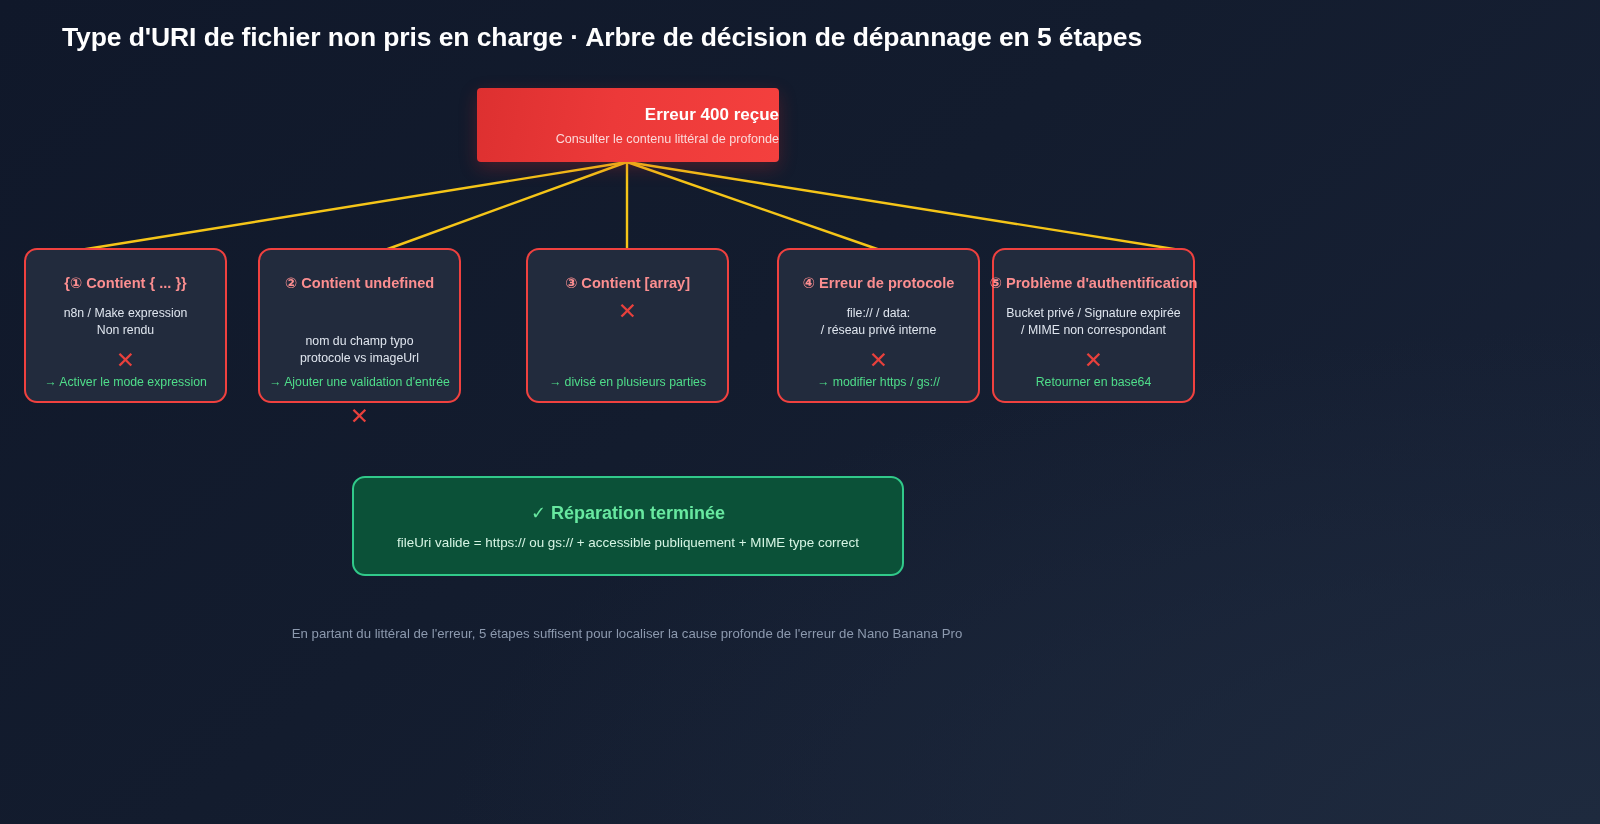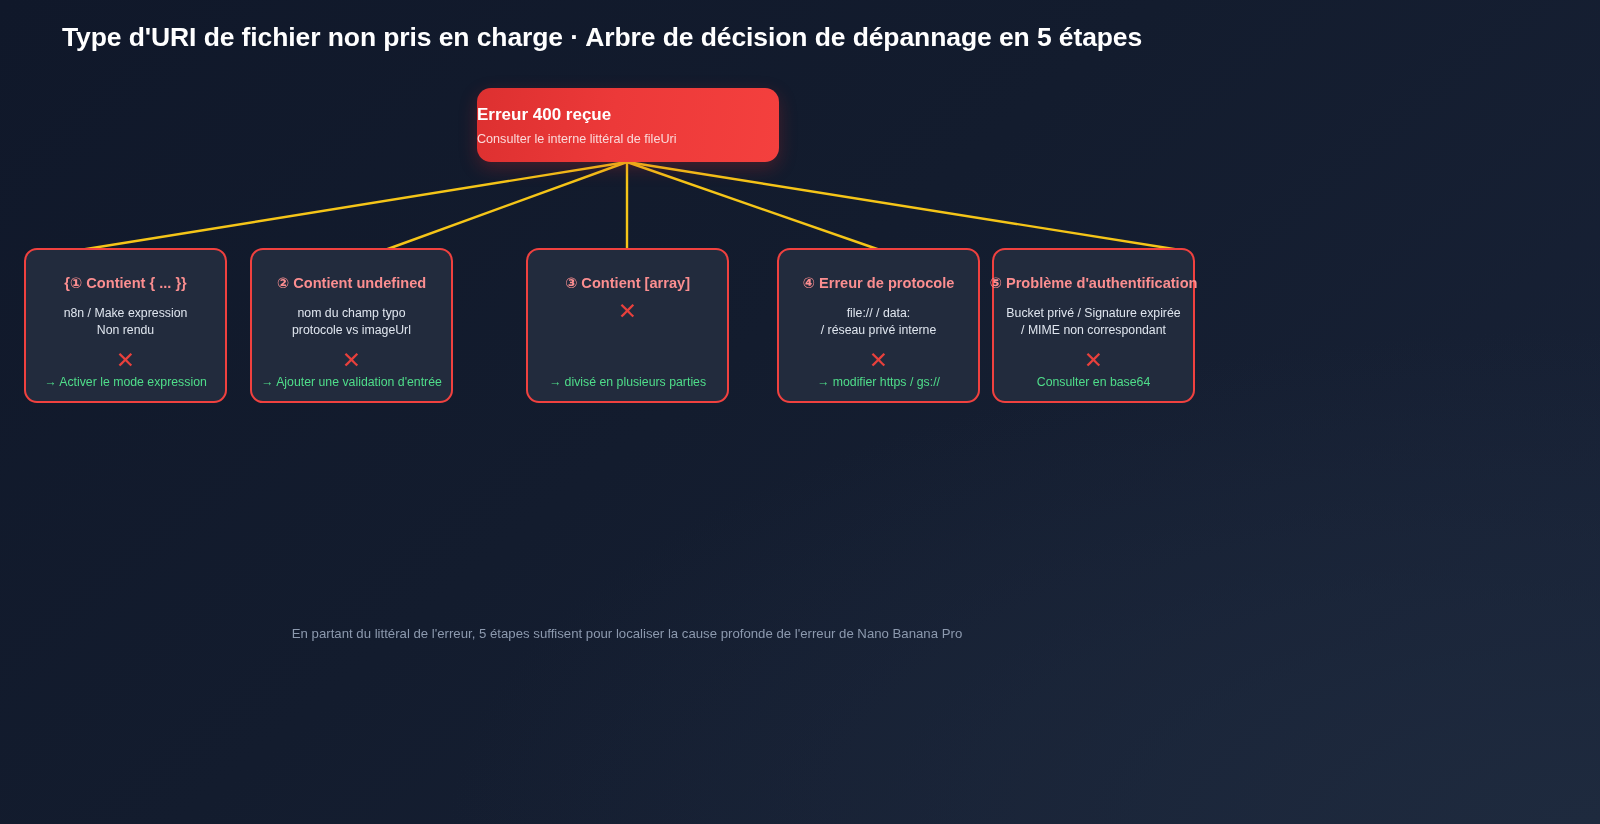--- a/index.html
+++ b/index.html
@@ -50,26 +50,26 @@
     pointer-events: none;
   }
 
   
   .root-node {
     position: absolute;
     left: 477px;
     top: 88px;
     width: 302px;
     height: 74px;
-    border-radius: 14px;
+    border-radius: 4px;
     background: linear-gradient(100deg, #dd3030 0%, #ec3939 45%, #f4403e 100%);
     box-shadow: 0 6px 18px rgba(200,40,40,0.28);
     display: flex;
     flex-direction: column;
-    align-items: flex-start;
+    align-items: flex-end;
     justify-content: center;
     gap: 7px;
     z-index: 3;
   }
   .root-title {
     font-size: 17px;
     font-weight: bold;
     color: #ffffff;
     white-space: nowrap;
   }
@@ -124,21 +124,21 @@
     font-size: 12.3px;
     color: #4fdd8a;
     white-space: nowrap;
     line-height: 1;
   }
 
   
   .card, .card-title, .card-body, .card-action { overflow: visible; }
 
   .card.c1 { left: 24px; }
-  .card.c2 { left: 250px; }
+  .card.c2 { left: 258px; gap: 28px; }
   .card.c3 { left: 526px; }
   .card.c4 { left: 777px; }
   .card.c5 { left: 992px; }
 
   
   .success-box {
     position: absolute;
     left: 352px;
     top: 476px;
     width: 552px;
@@ -189,21 +189,21 @@
       <line x1="627" y1="162" x2="80" y2="250"></line>
       <line x1="627" y1="162" x2="385" y2="250"></line>
       <line x1="627" y1="162" x2="627" y2="250"></line>
       <line x1="627" y1="162" x2="880" y2="250"></line>
       <line x1="627" y1="162" x2="1180" y2="250"></line>
     </g>
   </svg>
 
   <div class="root-node">
     <div class="root-title">Erreur 400 reçue</div>
-    <div class="root-sub">Consulter le interne littéral de fileUri</div>
+    <div class="root-sub">Consulter le contenu littéral de profonde</div>
   </div>
 
   <div class="card c1">
     <div class="card-title">{① Contient { ... }}</div>
     <div class="card-body">
       <div>n8n / Make expression</div>
       <div>Non rendu</div>
     </div>
     <div class="card-x">✕</div>
     <div class="card-action">→ Activer le mode expression</div>
@@ -235,19 +235,23 @@
     <div class="card-action">→ modifier https / gs://</div>
   </div>
 
   <div class="card c5">
     <div class="card-title">⑤ Problème d'authentification</div>
     <div class="card-body">
       <div>Bucket privé / Signature expirée</div>
       <div>/ MIME non correspondant</div>
     </div>
     <div class="card-x">✕</div>
-    <div class="card-action">Consulter en base64</div>
-  </div>
-
+    <div class="card-action">Retourner en base64</div>
+  </div>
+
+  <div class="success-box">
+    <div class="success-title">✓ Réparation terminée</div>
+    <div class="success-sub">fileUri valide = https:// ou gs:// + accessible publiquement + MIME type correct</div>
+  </div>
 
   <div class="footer-note">En partant du littéral de l'erreur, 5 étapes suffisent pour localiser la cause profonde de l'erreur de Nano Banana Pro</div>
 
 </div>
 
 </body></html>

